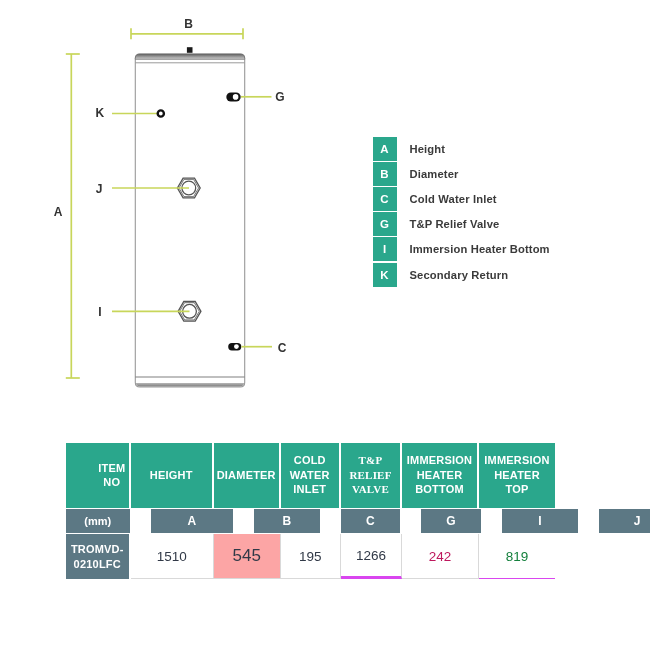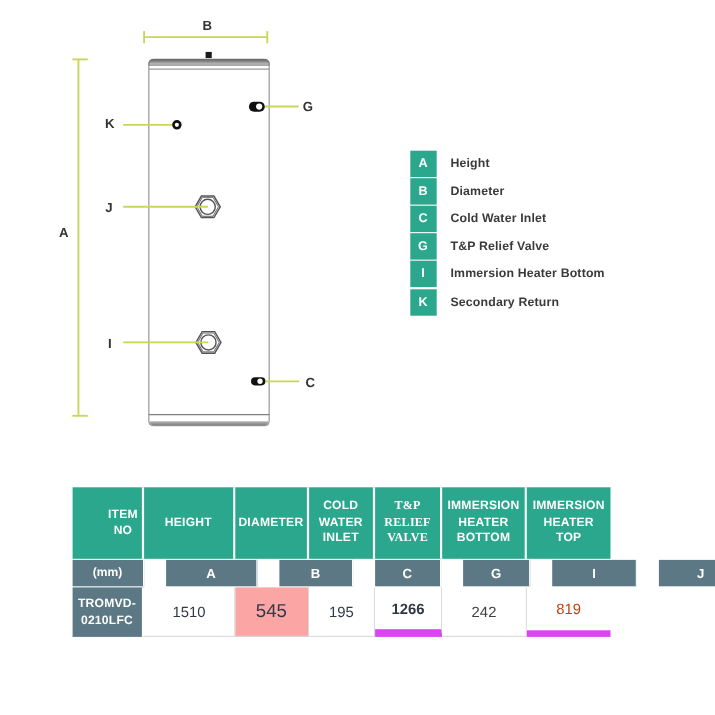--- a/index.html
+++ b/index.html
@@ -149,18 +149,18 @@
   <div class="tc slate" style="width:61px;border-right:1.5px solid #fff;font-size:12px;">G</div>
   <div class="tc slate" style="width:77px;border-right:1.5px solid #fff;font-size:12px;">I</div>
   <div class="tc slate" style="width:76px;font-size:12px;">J</div>
 </div>
 
 <div class="trow" style="top:534px;height:45px;">
   <div class="tc slate hdr" style="width:64.5px;border-right:2px solid #fff;">TROMVD-<br>0210LFC</div>
   <div class="tc" style="width:83.5px;background:#fff;border-right:1px solid #d9d9d9;border-bottom:1px solid #d9d9d9;color:#313947;font-weight:normal;font-size:13.5px;">1510</div>
   <div class="tc" style="width:66.5px;background:#fca5a5;border-right:1px solid #d9d9d9;border-bottom:1px solid #d9d9d9;color:#313947;font-weight:normal;font-size:17px;">545</div>
   <div class="tc" style="width:60.5px;background:#fff;border-right:1px solid #d9d9d9;border-bottom:1px solid #d9d9d9;color:#313947;font-weight:normal;font-size:13.5px;">195</div>
-  <div class="tc" style="width:61px;background:#fff;border-right:1px solid #d9d9d9;border-bottom:7px solid #d946ef;color:#313947;font-weight:bold;font-size:13.5px;">1266</div>
-  <div class="tc" style="width:77px;background:#fff;border-right:1px solid #d9d9d9;border-bottom:1px solid #d9d9d9;color:#404040;font-weight:normal;font-size:13.5px;">242</div>
-  <div class="tc" style="width:76px;background:#fff;border-bottom:6px solid #d946ef;color:#c2410c;font-weight:normal;font-size:13.5px;">819</div>
+  <div class="tc" style="width:61px;background:#fff;border-right:1px solid #d9d9d9;border-bottom:3px solid #d946ef;color:#313947;font-weight:normal;font-size:13.5px;">1266</div>
+  <div class="tc" style="width:77px;background:#fff;border-right:1px solid #d9d9d9;border-bottom:1px solid #d9d9d9;color:#be185d;font-weight:normal;font-size:13.5px;">242</div>
+  <div class="tc" style="width:76px;background:#fff;border-bottom:1px solid #d946ef;color:#15803d;font-weight:normal;font-size:13.5px;">819</div>
 </div>
 
 </div>
 
 </body></html>

